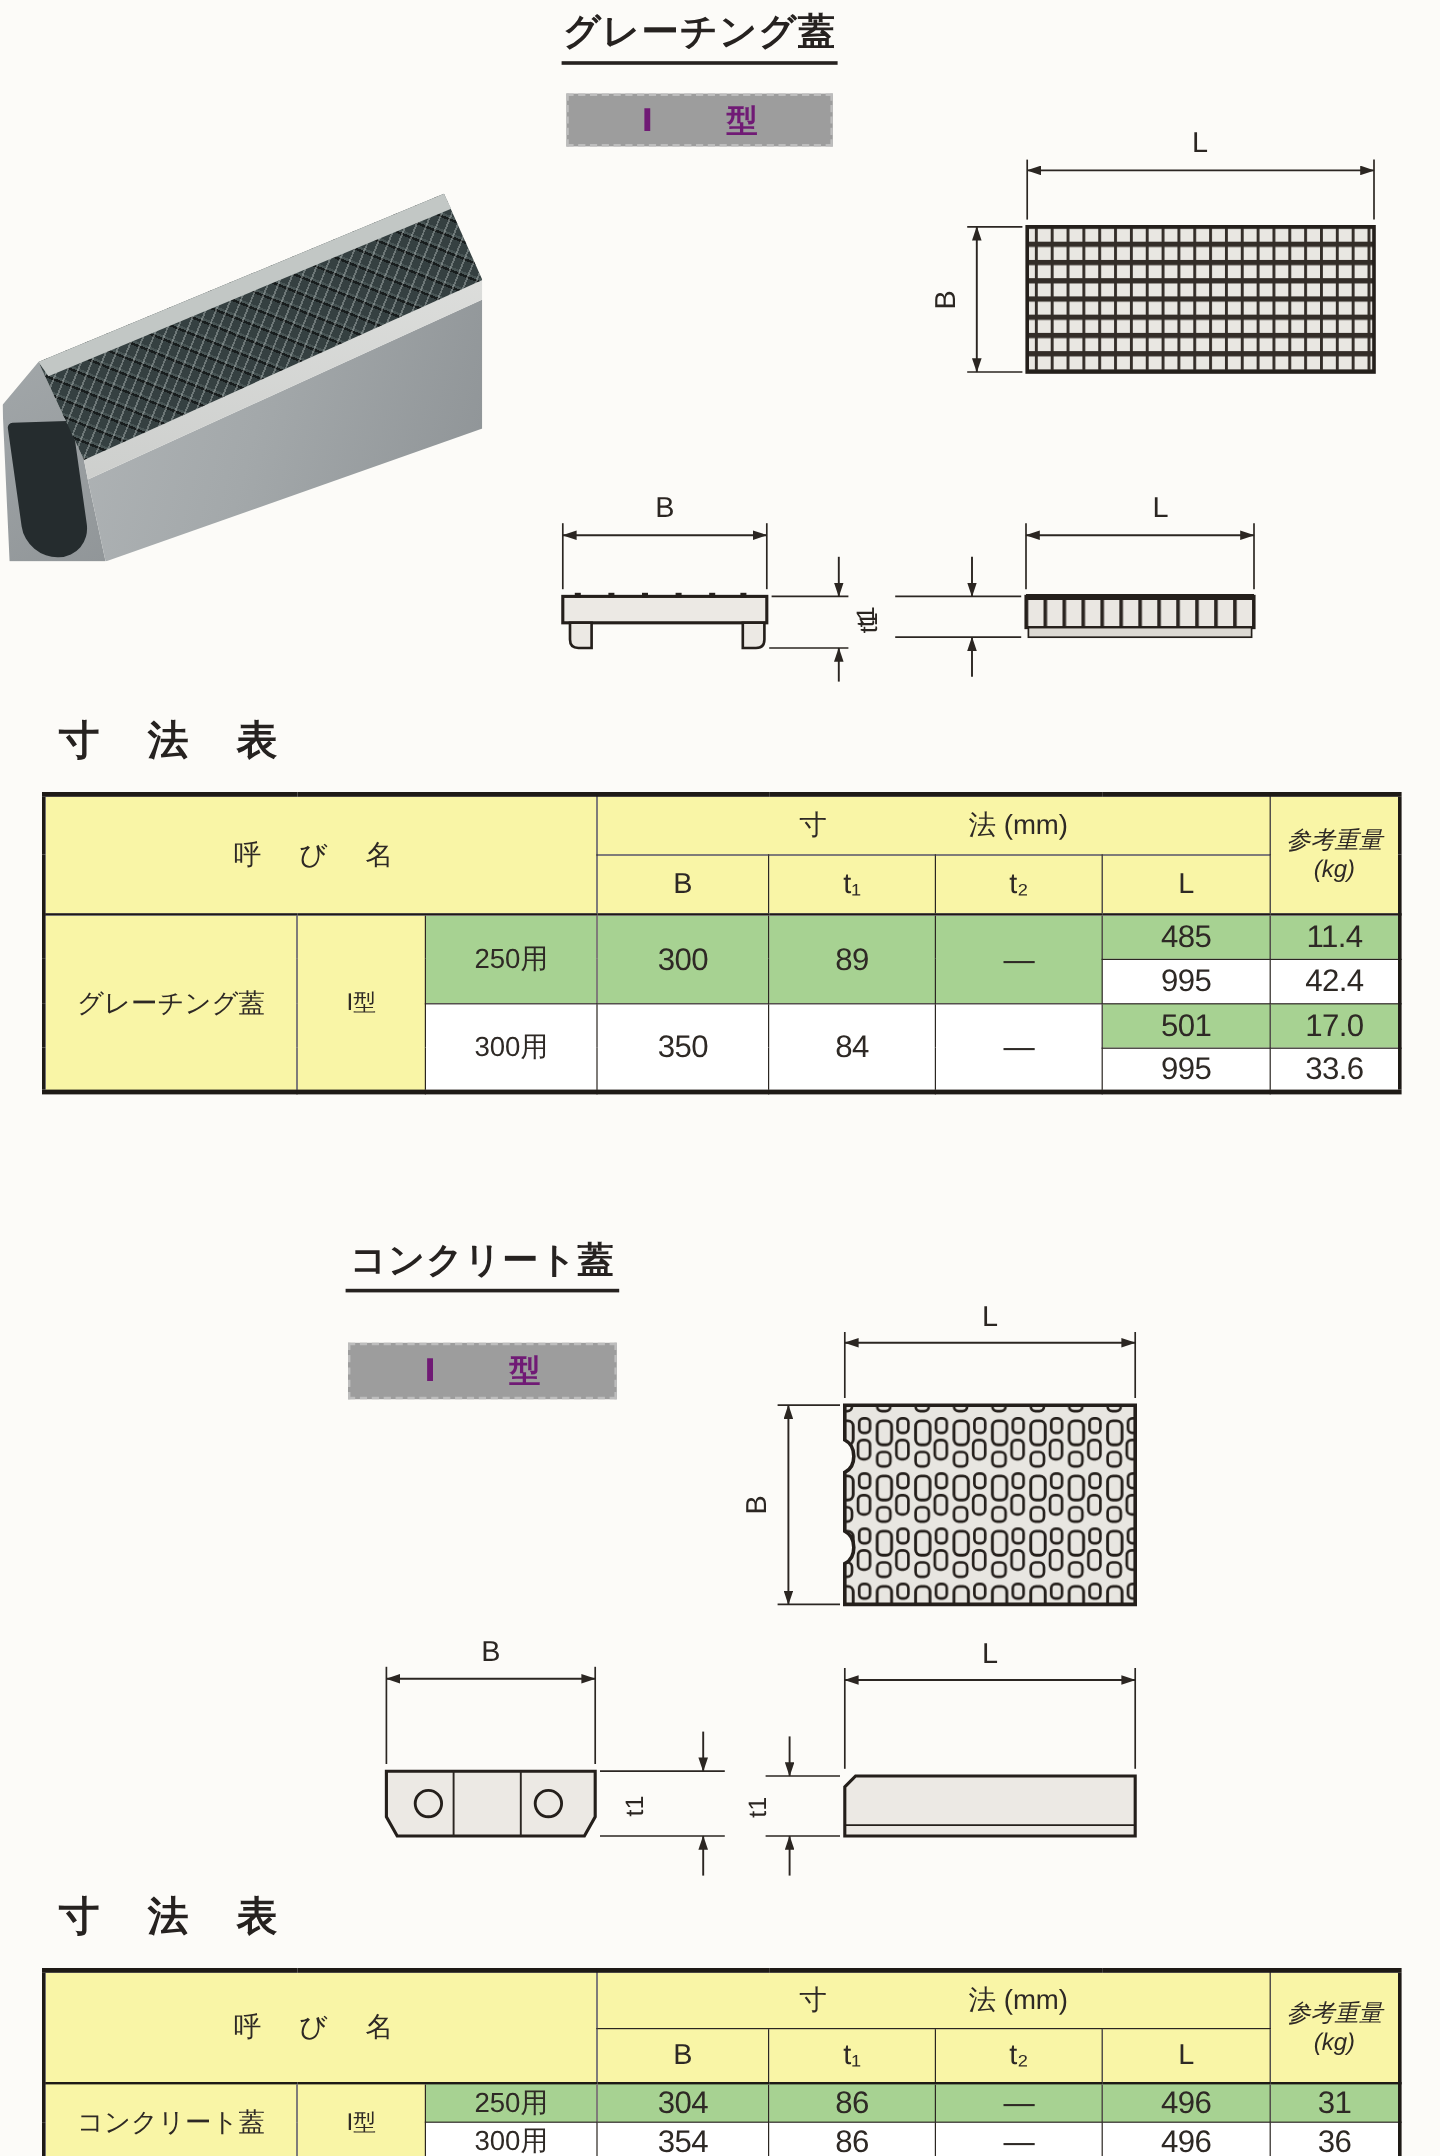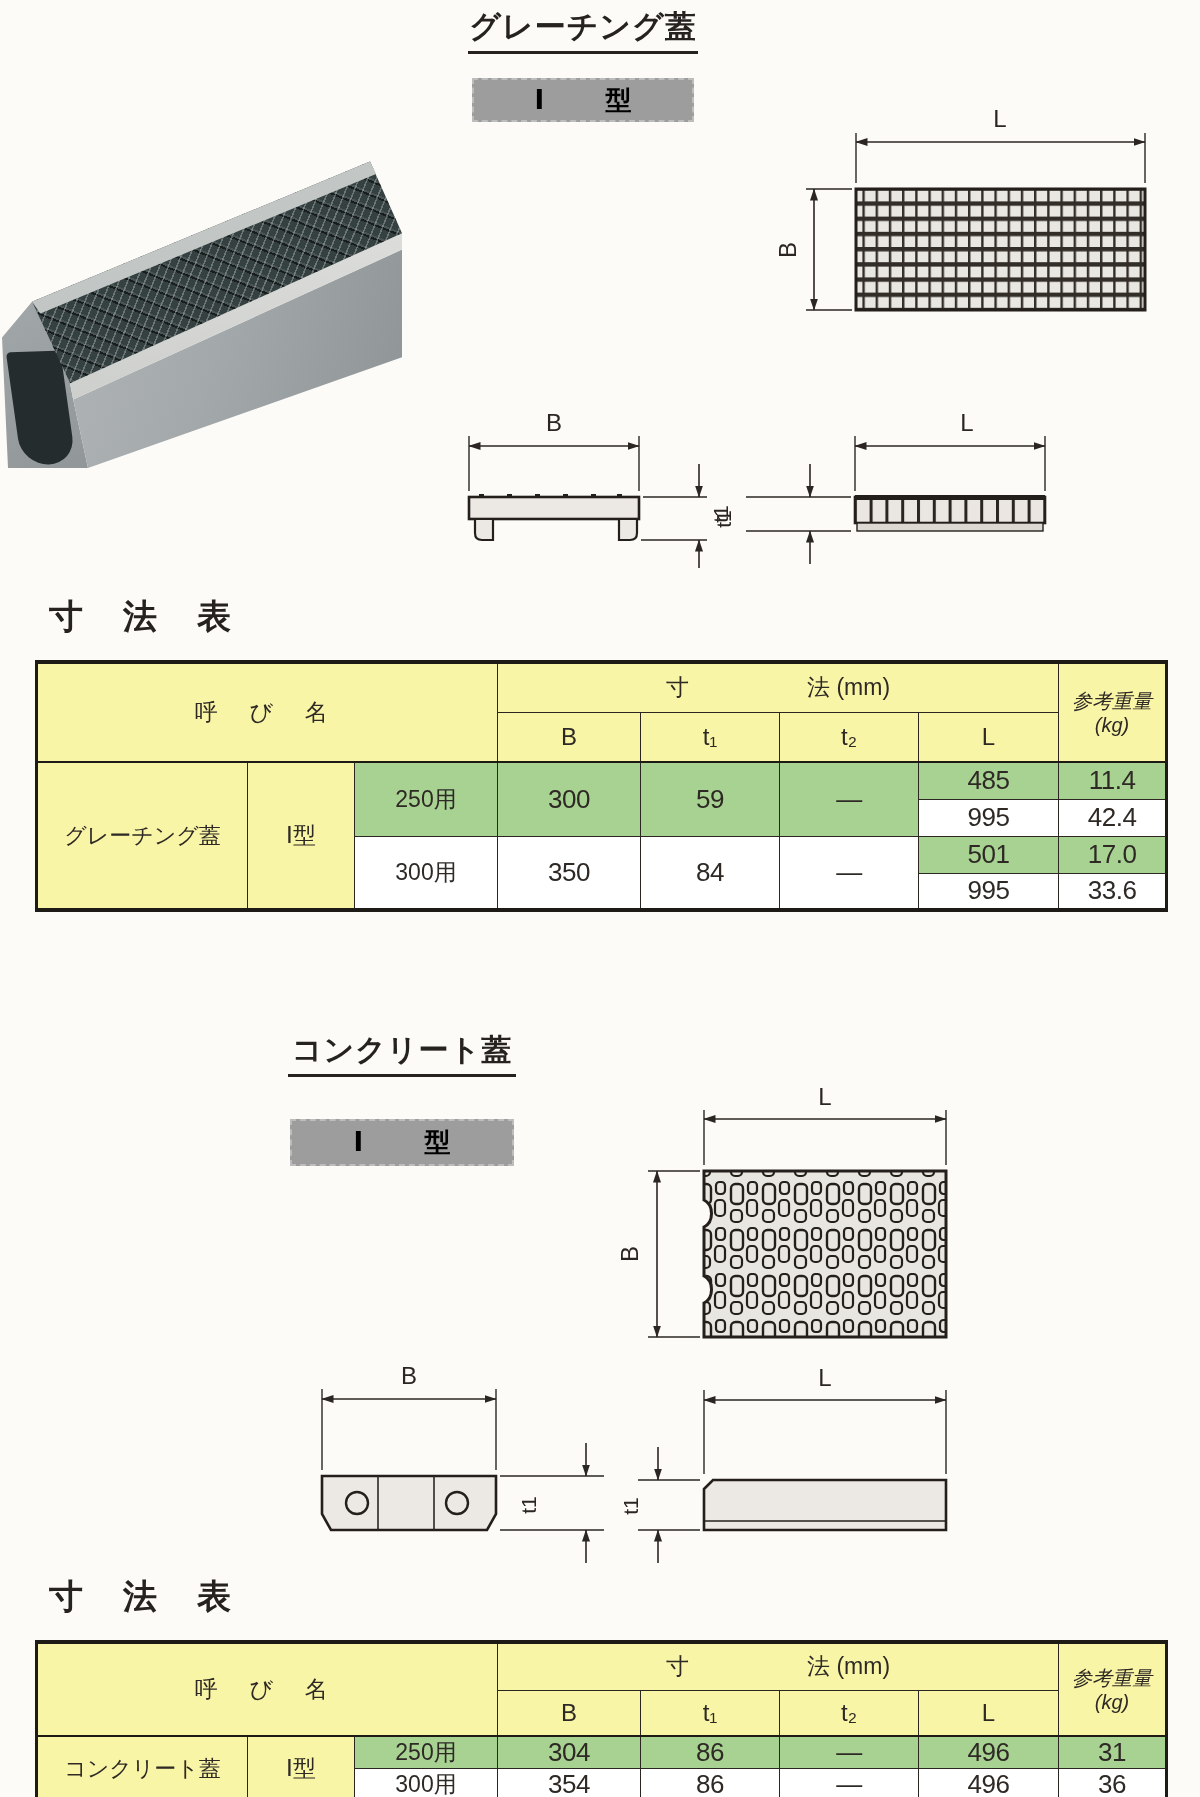--- a/index.html
+++ b/index.html
@@ -13,21 +13,21 @@
   .sec-title{
     position:absolute;font-weight:bold;color:#262220;text-align:center;
     border-bottom:3.5px solid #262220;padding-bottom:3px;letter-spacing:1px;
   }
   #title-grating{left:468px;top:6px;width:230px;font-size:31px;}
   #title-concrete{left:288px;top:1030px;width:228px;font-size:30px;}
   
   .badge{
     position:absolute;background:#9d9d9d;border:2px dashed #bdbdbd;
     display:flex;align-items:center;justify-content:center;
-    color:#000000;font-weight:bold;font-size:26px;word-spacing:54px;
+    color:#701a75;font-weight:bold;font-size:26px;word-spacing:54px;
     box-sizing:border-box;
   }
   #badge-grating{left:472px;top:78px;width:222px;height:44px;}
   #badge-concrete{left:290px;top:1119px;width:224px;height:47px;}
   
   .dim-heading{
     position:absolute;left:49px;font-size:34px;font-weight:bold;color:#262220;
     letter-spacing:0.45em;white-space:nowrap;
   }
   #heading1{top:594px;}
@@ -51,21 +51,21 @@
   #t2 tr.h1{height:48px;} #t2 tr.h2{height:46px;} #t2 tr.r{height:31px;}
   .tbl tr.bf td{border-top:2.8px solid #1e1a16;}
   .nm{font-size:23px;letter-spacing:0.55em;}
   .dims-cell{font-size:23px;}
   .dims-flex{display:flex;justify-content:center;gap:118px;align-items:center;}
   .wt{font-size:20px;line-height:1.2;font-style:italic;}
   .ch{font-size:24px;}
   .num{font-size:26px;letter-spacing:-0.5px;}
   .size-cell{font-size:23px;}
   .prod{font-size:22px;}
-  .typ{font-size:23px;}
+  .typ{font-size:19px;}
   
   .drw{position:absolute;}
   svg text{font-family:"Liberation Sans","DejaVu Sans",sans-serif;font-size:24px;fill:#2b2622;}
   svg text.t1lab{font-size:21px;}
   .dim{stroke:#2b2622;stroke-width:1.6;fill:none;}
   .ext{stroke:#2b2622;stroke-width:1.4;fill:none;}
   
   #photo{position:absolute;left:2px;top:142px;width:400px;height:326px;}
   .ph{position:absolute;inset:0;}
   .ph-grate{
@@ -218,21 +218,21 @@
     <td class="y ch">B</td>
     <td class="y ch">t₁</td>
     <td class="y ch">t₂</td>
     <td class="y ch">L</td>
   </tr>
   <tr class="r bf">
     <td class="y prod" rowspan="4">グレーチング蓋</td>
     <td class="y typ" rowspan="4">Ⅰ型</td>
     <td class="g size-cell" rowspan="2">250用</td>
     <td class="g num" rowspan="2">300</td>
-    <td class="g num" rowspan="2">59</td>
+    <td class="g num" rowspan="2">89</td>
     <td class="g num" rowspan="2">—</td>
     <td class="g num">485</td>
     <td class="g num">11.4</td>
   </tr>
   <tr class="r">
     <td class="w num">995</td>
     <td class="w num">42.4</td>
   </tr>
   <tr class="r">
     <td class="w size-cell" rowspan="2">300用</td>

